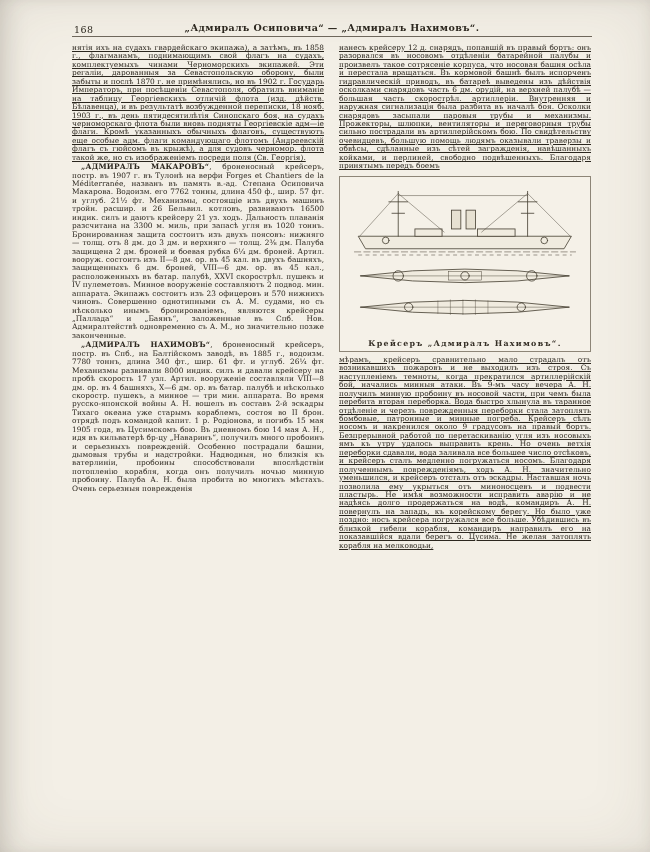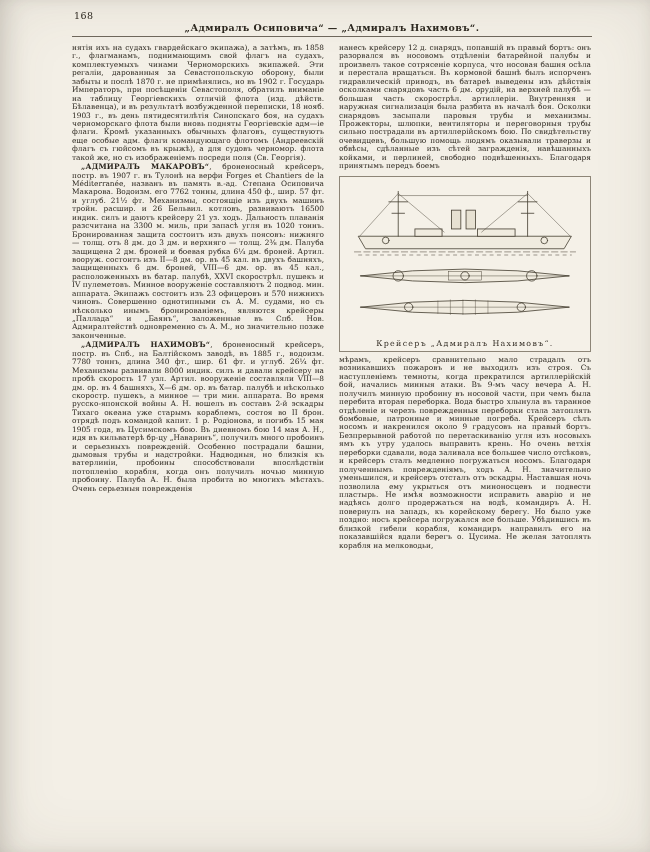--- a/index.html
+++ b/index.html
@@ -11,30 +11,31 @@
   }
   .page{
     position:relative;width:650px;height:852px;
     background:#f3efe6;
     box-shadow:inset 0 0 60px rgba(90,80,60,.10), inset 14px 0 26px -12px rgba(60,50,40,.22), inset -6px 0 18px -10px rgba(60,50,40,.12);
   }
   .header{
     position:relative;margin:0 58px 0 72px;padding-top:22px;width:520px;
     border-bottom:1px solid #6e675b;padding-bottom:3px;
   }
-  .page-num{position:absolute;left:2px;bottom:15px;font-size:9.5px;letter-spacing:.5px;}
+  .page-num{position:absolute;left:2px;bottom:1px;font-size:9.5px;letter-spacing:.5px;}
   .run-title{display:block;text-align:center;font-weight:bold;font-size:9.5px;letter-spacing:.4px;}
   .cols{display:flex;gap:15px;margin:7px 58px 0 72px;width:520px;}
   .col{width:252px;font-size:7.4px;line-height:1.14;text-align:justify;}
   .col p{margin:0 0 1px 0;text-indent:9px;}
-  .col p.cont{text-indent:0;}
+  .col p.cont{text-indent:0;text-decoration:underline;}
   .col b{font-weight:bold;letter-spacing:.2px;margin-top:27px;}
   .figure{
     margin:5px 0 4px 0;border:1px solid #8d8577;background:#f5f1e8;
     padding:5px 4px 3px 4px;
+    font-weight:bold;
   }
   .figure svg{display:block;width:100%;height:auto;}
   .fig-caption{
     text-align:center;font-size:7.9px;letter-spacing:1.3px;margin-top:3px;color:#352f26;
   }
 </style>
 </head>
 <body>
 
 <div class="page">

